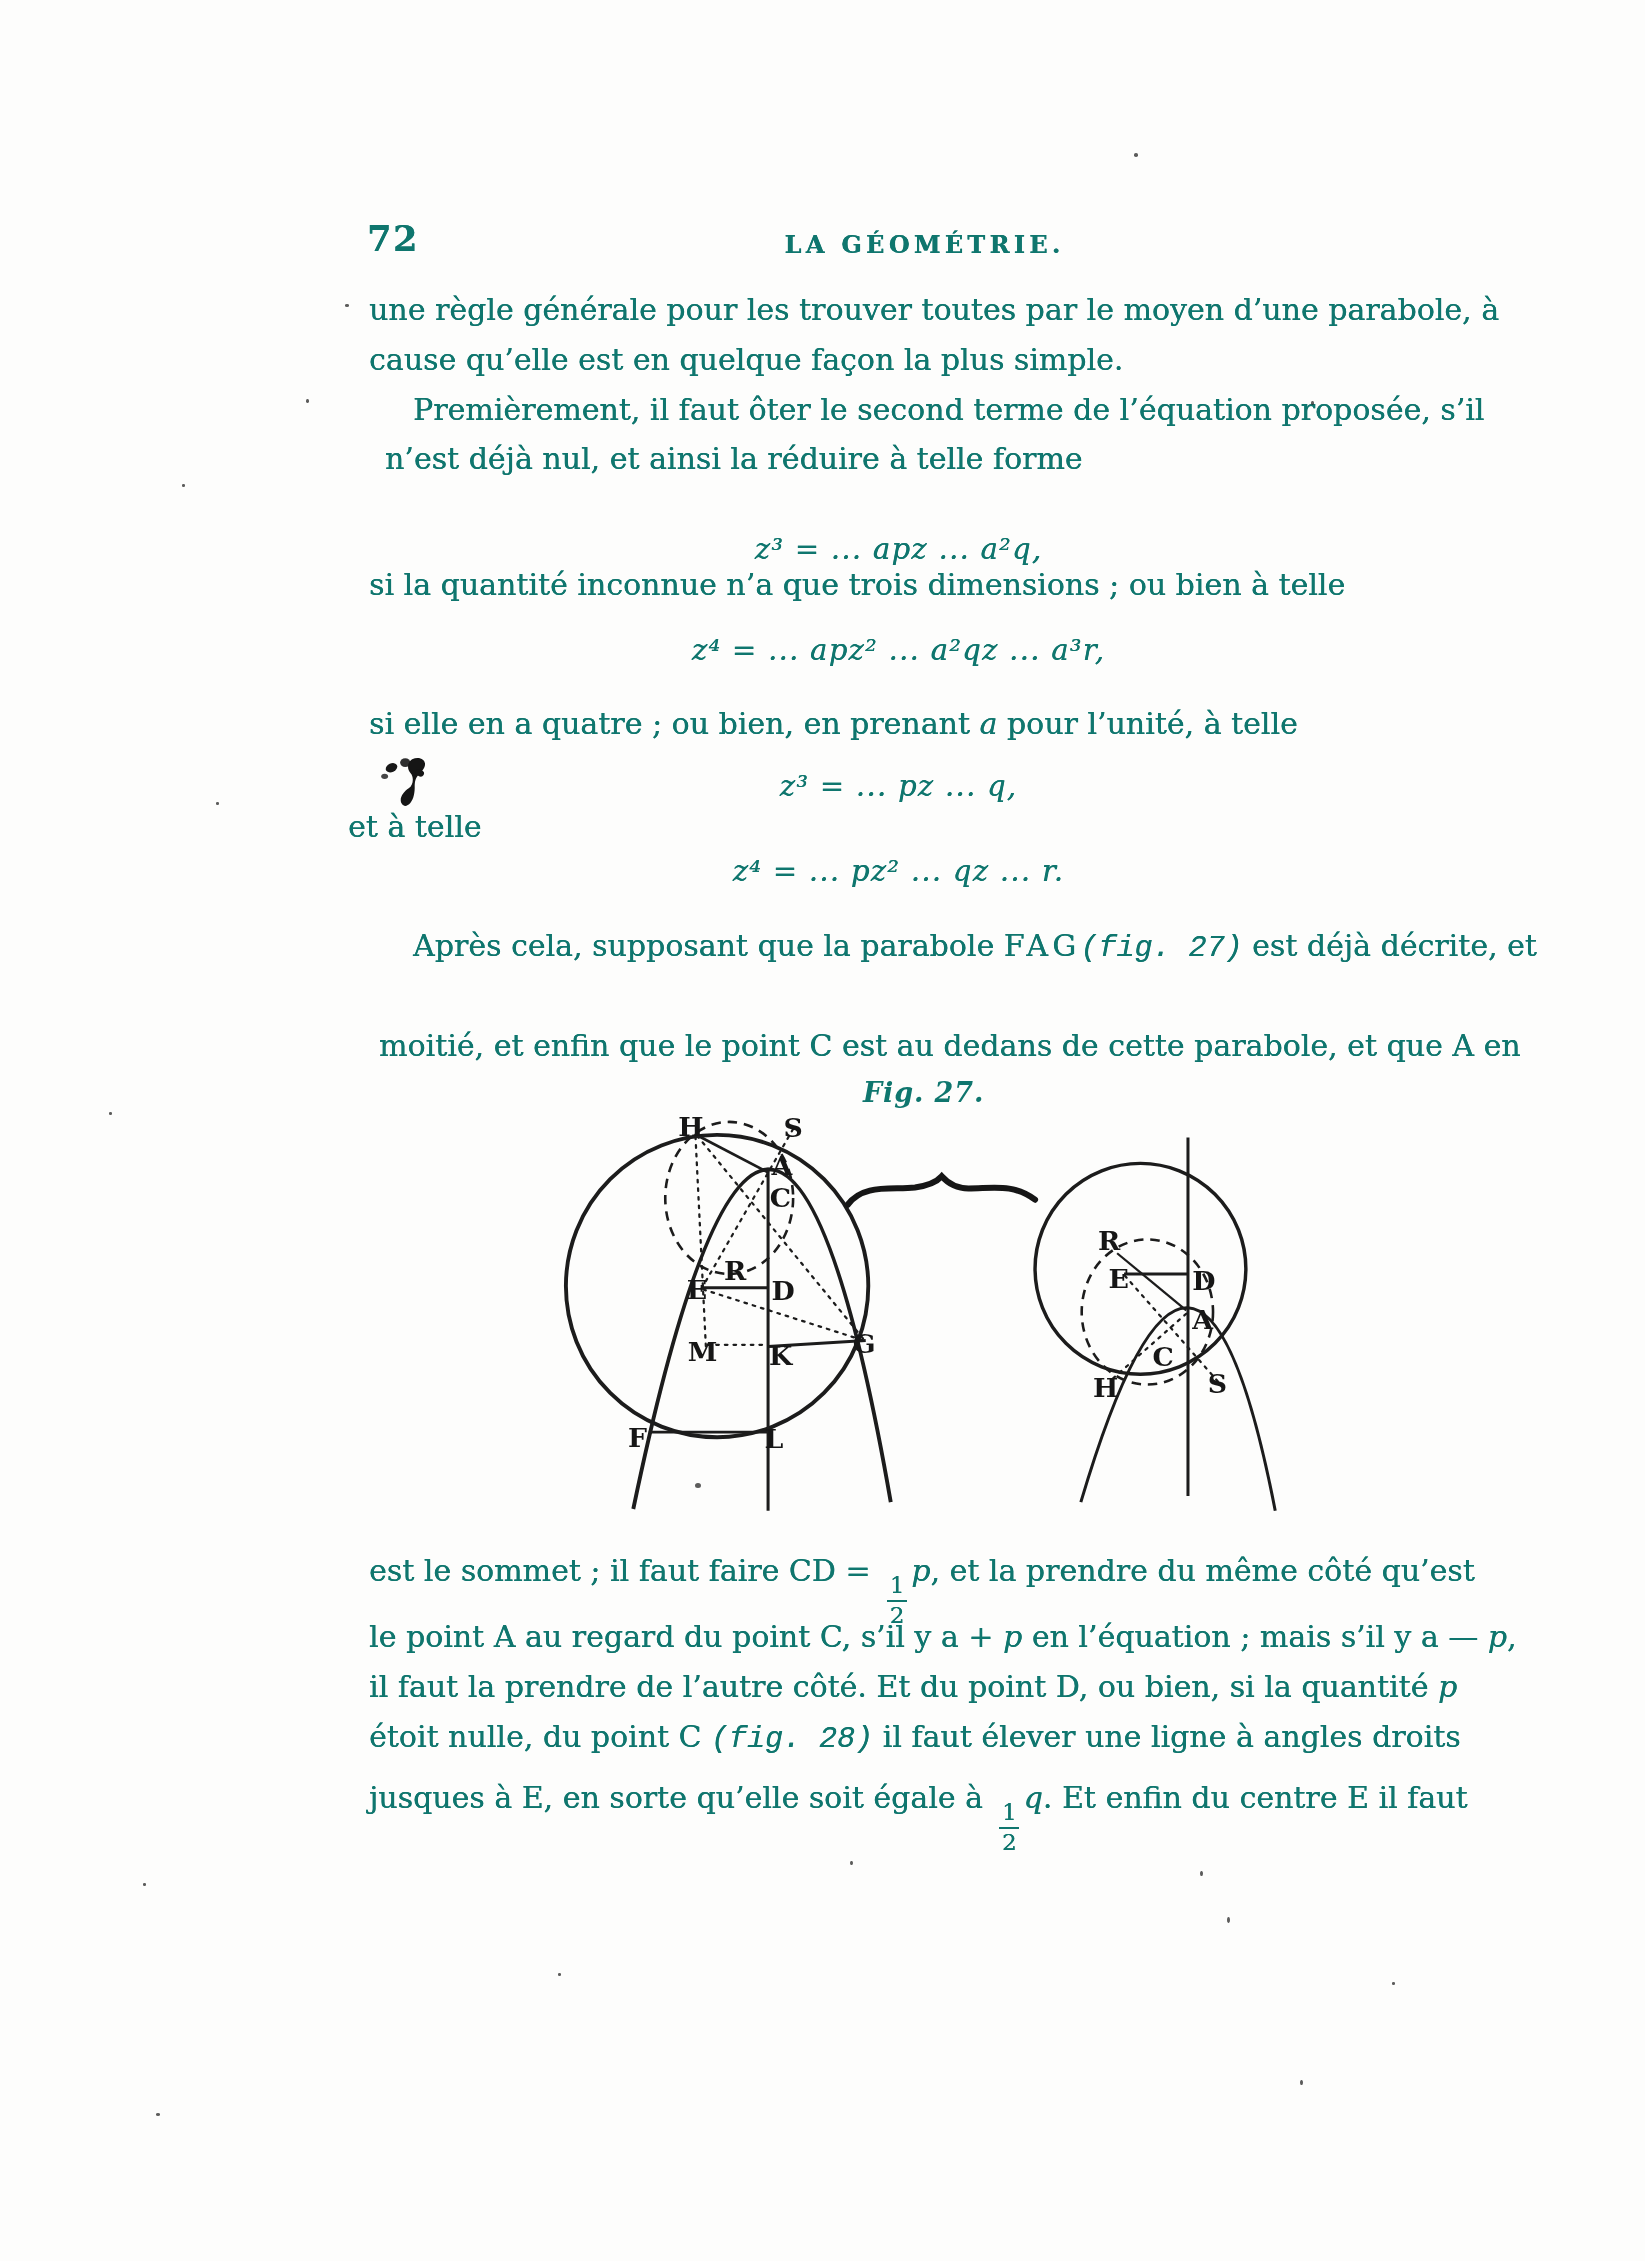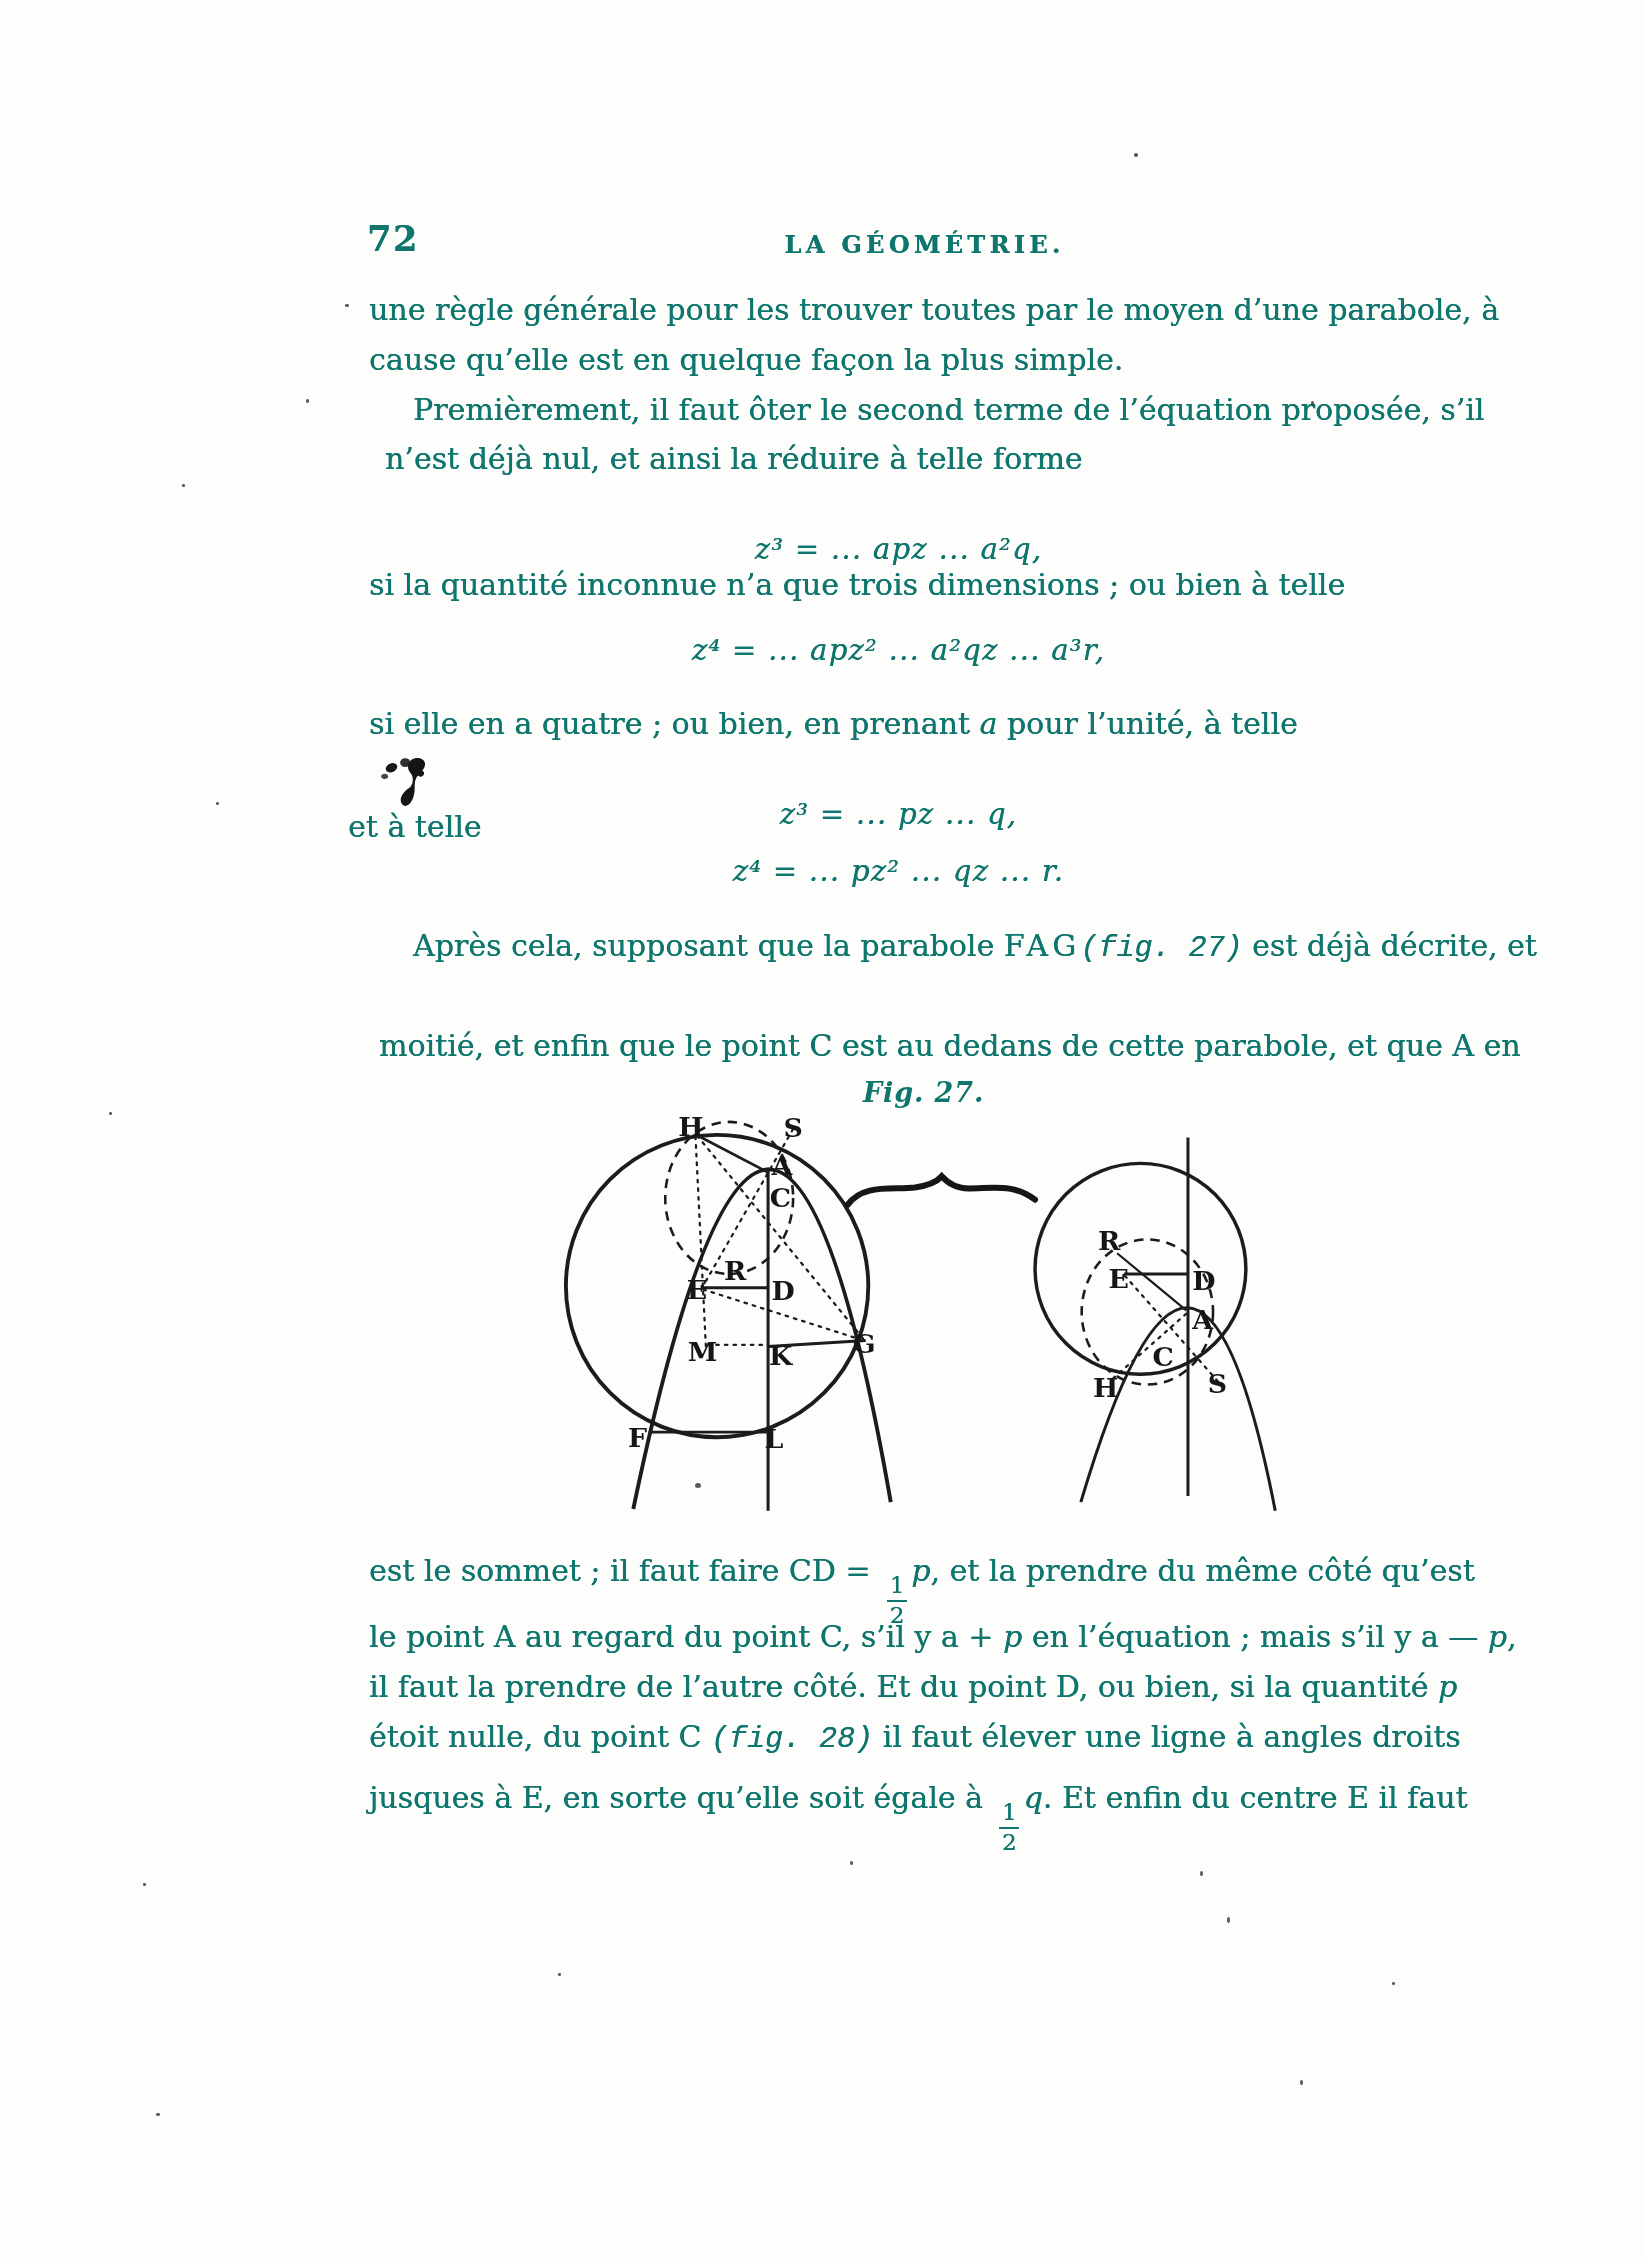--- a/index.html
+++ b/index.html
@@ -43,21 +43,21 @@
   <div class="line" style="left:369px;top:705px;"><span>si elle en a quatre ; ou bien, en prenant </span><span class="var">a</span><span> pour l’unité, à telle</span></div>
 
   <svg style="position:absolute;left:379px;top:754px;" width="80" height="67" viewBox="0 0 92 78">
     <ellipse cx="14" cy="16" rx="7" ry="5" transform="rotate(-25 14 16)" fill="#181818"></ellipse>
     <ellipse cx="6" cy="26" rx="4" ry="3" fill="#181818" opacity=".8"></ellipse>
     <ellipse cx="30" cy="10" rx="6" ry="5" fill="#181818" opacity=".9"></ellipse>
     <path d="M38,6 C48,2 56,8 52,16 C49,22 44,24 42,30 C40,36 42,40 40,48 C38,58 30,64 26,58 C22,52 28,44 34,40 C40,36 40,26 36,22 C32,18 32,10 38,6 Z" fill="#151515"></path>
     <ellipse cx="47" cy="22" rx="5" ry="4" transform="rotate(30 47 22)" fill="#151515"></ellipse>
   </svg>
 
-  <div class="eq" style="top:769px;margin-top:28px;">z³ = ... pz ... q,</div>
+  <div class="eq" style="top:769px;">z³ = ... pz ... q,</div>
   <div class="line" style="left:348px;top:808px;">et à telle</div>
 
   <div class="eq" style="top:854px;">z⁴ = ... pz² ... qz ... r.</div>
 
   <div class="line" style="left:413px;top:927px;"><span>Après cela, supposant que la parabole </span><span class="sp">FAG</span><span class="it">(fig. 27)</span><span> est déjà décrite, et</span></div>
   <div class="line" style="left:379px;top:1027px;">moitié, et enfin que le point C est au dedans de cette parabole, et que A en</div>
 
   <div class="figcap">Fig. 27.</div>
 
   <svg style="position:absolute;left:519px;top:1096px;" width="804" height="432" viewBox="0 0 930 500">

